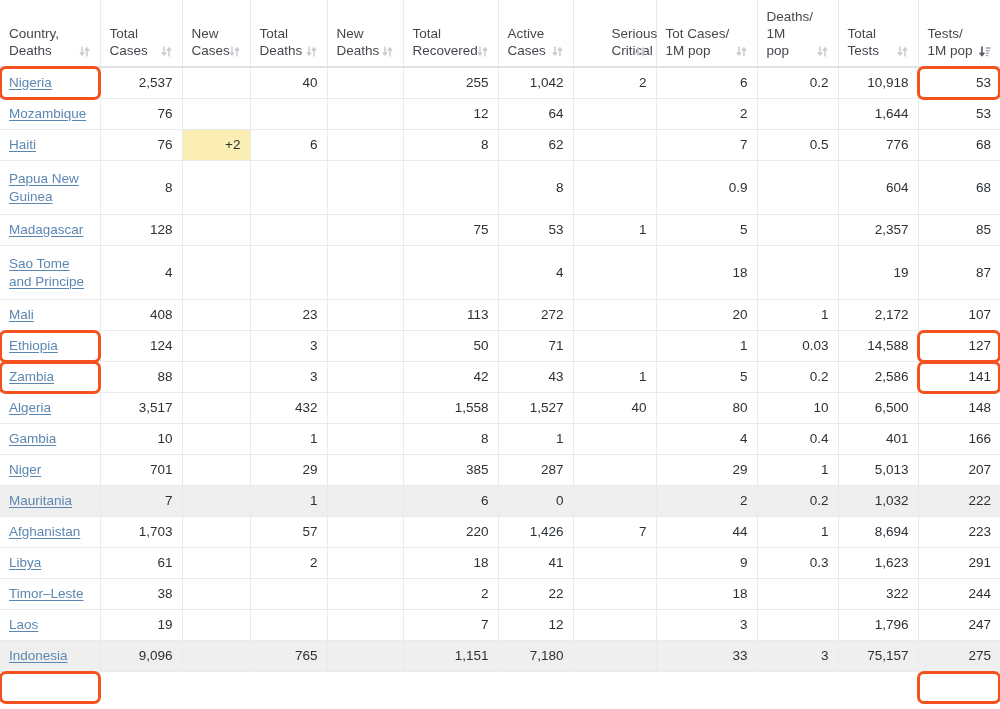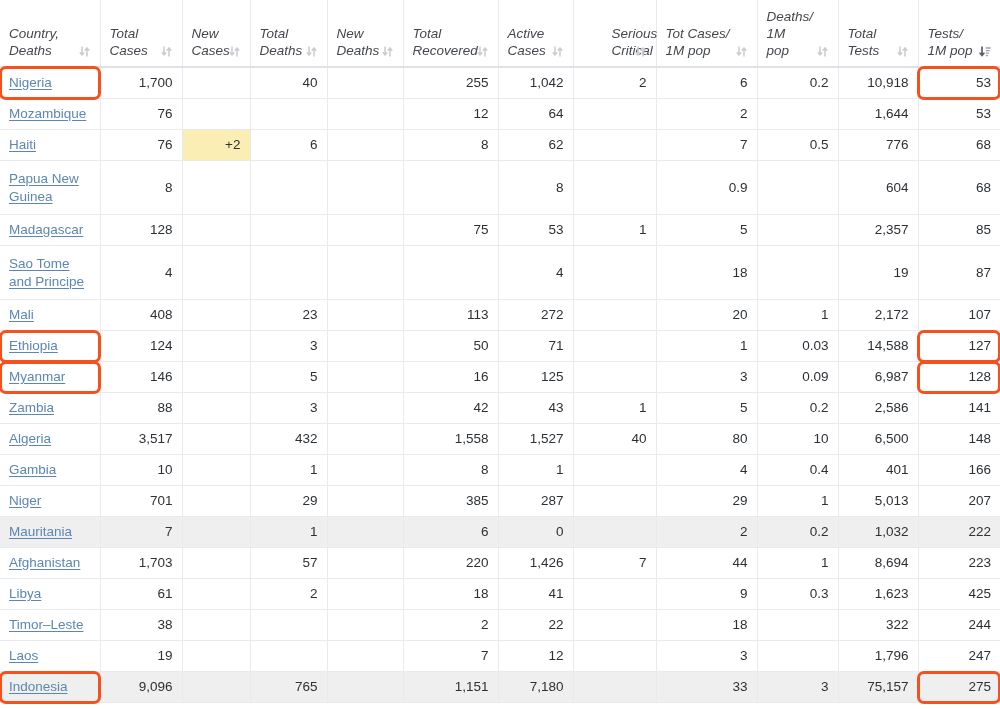--- a/index.html
+++ b/index.html
@@ -32,21 +32,21 @@
     color: #44484d;
     line-height: 17px;
     text-align: left;
     height: 55px;
     position: relative;
     white-space: normal;
   }
   table.covid thead th:last-child { border-right: none; }
 
   .th-inner { display: block; padding-right: 17px; position: relative; }
-  .th-text  { display: block; font-style: italic; }
+  .th-text  { display: block; }
 
   .sort-ico {
     position: absolute;
     right: 0;
     bottom: 1px;
     width: 13px;
     height: 13px;
     display: inline-block;
   }
 
@@ -229,21 +229,21 @@
                   <path d="M4 2 L4 10.5 M4 10.5 L2.1 8.2 M4 10.5 L5.9 8.2" stroke="#5a5f66" stroke-width="1.7" fill="none" stroke-linecap="round" stroke-linejoin="round"></path>
                   <path d="M8.3 3 L12.2 3 M8.3 5.6 L11.3 5.6 M8.3 8.2 L10.4 8.2 M8.3 10.6 L9.6 10.6" stroke="#9aa0a6" stroke-width="1.3" stroke-linecap="round"></path>
                 </svg></span>
             </span>
           </th>
         </tr>
     </thead>
     <tbody id="tbody">
         <tr id="row-0">
           <td class="country"><a class="clink">Nigeria</a></td>
-          <td>1,700</td>
+          <td>2,537</td>
           <td></td>
           <td>40</td>
           <td></td>
           <td>255</td>
           <td>1,042</td>
           <td>2</td>
           <td>6</td>
           <td>0.2</td>
           <td>10,918</td>
           <td id="tests-0">53</td>
@@ -339,34 +339,20 @@
           <td>3</td>
           <td></td>
           <td>50</td>
           <td>71</td>
           <td></td>
           <td>1</td>
           <td>0.03</td>
           <td>14,588</td>
           <td id="tests-7">127</td>
         </tr>
-        <tr id="row-8">
-          <td class="country"><a class="clink">Myanmar</a></td>
-          <td>146</td>
-          <td></td>
-          <td>5</td>
-          <td></td>
-          <td>16</td>
-          <td>125</td>
-          <td></td>
-          <td>3</td>
-          <td>0.09</td>
-          <td>6,987</td>
-          <td id="tests-8">128</td>
-        </tr>
         <tr id="row-9">
           <td class="country"><a class="clink">Zambia</a></td>
           <td>88</td>
           <td></td>
           <td>3</td>
           <td></td>
           <td>42</td>
           <td>43</td>
           <td>1</td>
           <td>5</td>
@@ -449,21 +435,21 @@
           <td>61</td>
           <td></td>
           <td>2</td>
           <td></td>
           <td>18</td>
           <td>41</td>
           <td></td>
           <td>9</td>
           <td>0.3</td>
           <td>1,623</td>
-          <td id="tests-15">425</td>
+          <td id="tests-15">291</td>
         </tr>
         <tr id="row-16">
           <td class="country"><a class="clink">Timor–Leste</a></td>
           <td>38</td>
           <td></td>
           <td></td>
           <td></td>
           <td>2</td>
           <td>22</td>
           <td></td>

